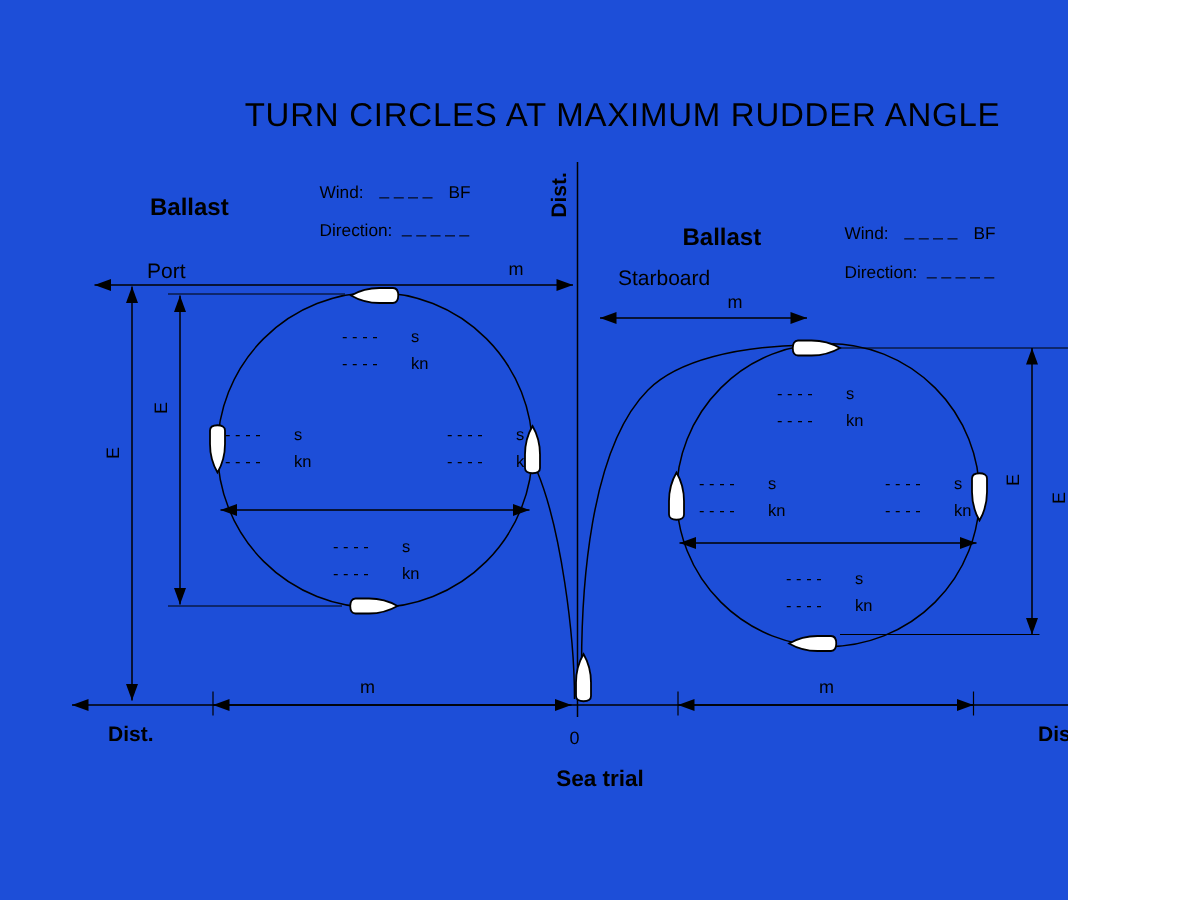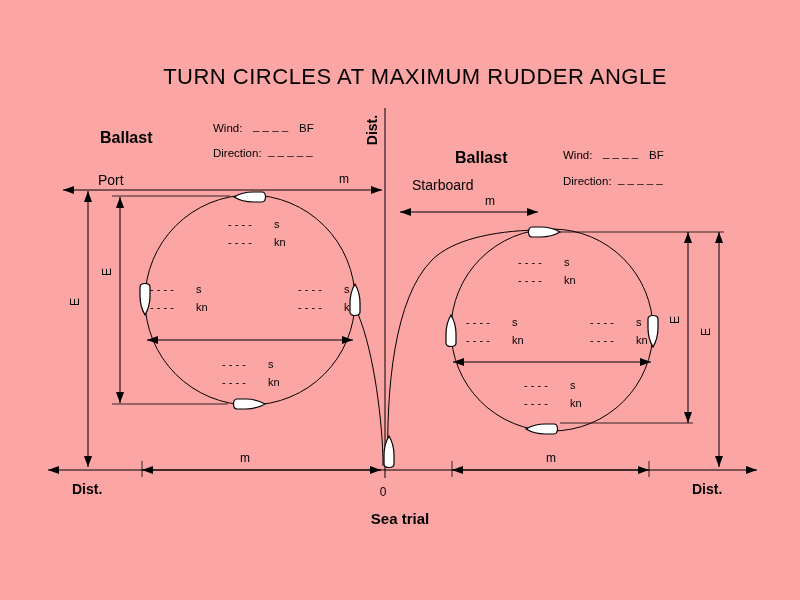--- a/index.html
+++ b/index.html
@@ -1,16 +1,16 @@
 <!DOCTYPE html>
 <html><head>
 <meta charset="utf-8">
 <style>
   html,body { margin:0; padding:0; background:#ffffff; }
-  .stage { width:800px; height:600px; background:#fca5a5; position:relative; overflow:hidden; }
+  .stage { width:712px; height:600px; background:#1d4ed8; position:relative; overflow:hidden; }
   svg { display:block; }
   text { font-family:"Liberation Sans", sans-serif; fill:#000000; }
   text.title   { font-size:22px; letter-spacing:0.5px; }
   text.ballast { font-size:16px; font-weight:700; }
   text.side    { font-size:14px; }
   text.form    { font-size:11.5px; }
   text.val     { font-size:11px; }
   text.dim     { font-size:12px; }
   text.dist    { font-size:14px; font-weight:700; }
   text.zero    { font-size:12px; }

